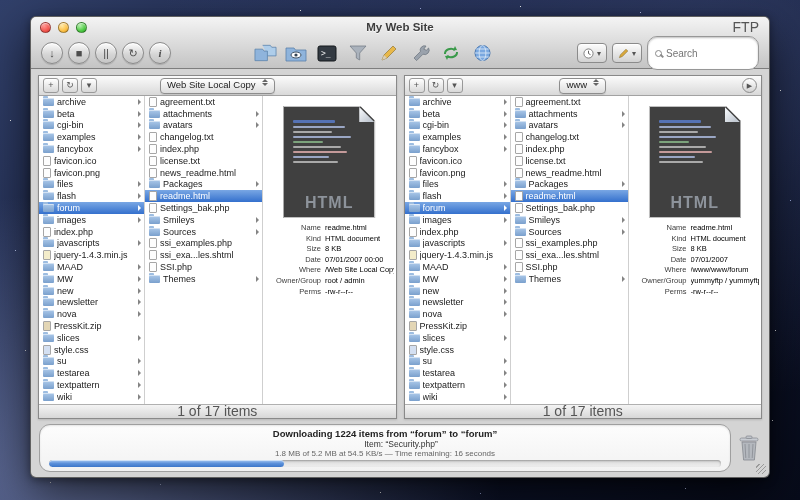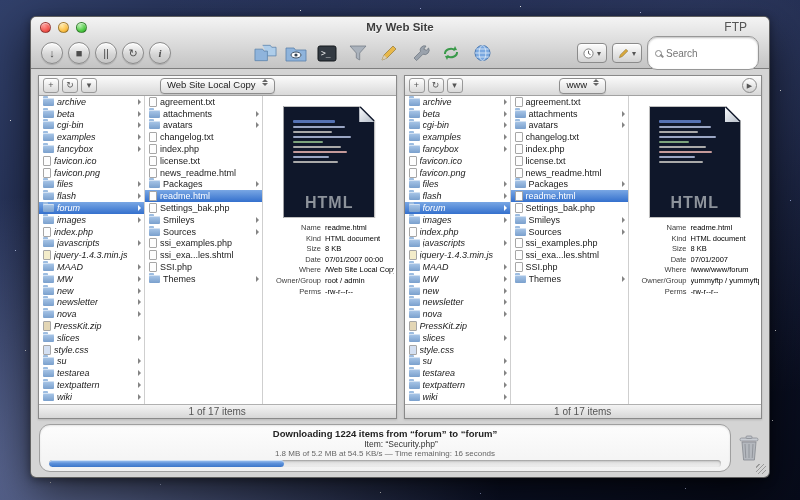--- a/index.html
+++ b/index.html
@@ -28,21 +28,21 @@
     border-bottom:1px solid #7e7e7e; border-radius:5px 5px 0 0; }
   .titlebar { position:relative; height:20px; }
   .lights { position:absolute; left:9px; top:5px; display:flex; gap:7px; }
   .light { width:11px; height:11px; border-radius:50%; border:1px solid rgba(0,0,0,.35);
     box-shadow:inset 0 1px 1px rgba(255,255,255,.6); }
   .light.red { background:radial-gradient(circle at 35% 30%, #ff9a96, #f25850 60%, #d8322c); }
   .light.yellow { background:radial-gradient(circle at 35% 30%, #ffe9a8, #fcc046 60%, #e09e22); }
   .light.green { background:radial-gradient(circle at 35% 30%, #b8f0b0, #4ecb44 60%, #2aa224); }
   .win-title { text-align:center; font-size:11.5px; font-weight:bold; color:#3d3d3d;
     line-height:20px; text-shadow:0 1px 0 rgba(255,255,255,.7); }
-  .tb-right-label { position:absolute; right:22px; top:0; font-size:12px; color:#555; line-height:20px; }
+  .tb-right-label { position:absolute; right:10px; top:0; font-size:14px; color:#555; line-height:20px; }
 
   .toolbar { height:32px; display:flex; align-items:center; justify-content:space-between; padding:0 10px; }
   .tgroup { display:flex; align-items:center; gap:5px; }
   .round-btn { width:22px; height:22px; border-radius:50%; border:1px solid #8b8b8b;
     background:linear-gradient(#fdfdfd,#d6d6d6 55%,#c6c6c6); box-shadow:inset 0 1px 0 #fff,0 1px 1px rgba(0,0,0,.15);
     color:#4c4c4c; font-size:11px; line-height:20px; text-align:center; cursor:default;
     font-family:"Liberation Sans",sans-serif; }
   .round-btn .g { display:block; line-height:20px; }
   .round-btn.info .g { font-style:italic; font-family:"Liberation Serif",serif; font-weight:bold; }
   .icon-btn { width:26px; height:24px; border:0; background:transparent; display:flex;
@@ -75,21 +75,21 @@
   .popup-arrows { display:flex; flex-direction:column; gap:1px; }
   .popup-arrows i { display:block; width:0; height:0; }
   .popup-arrows .up { border-left:3px solid transparent; border-right:3px solid transparent; border-bottom:3.5px solid #666; }
   .popup-arrows .dn { border-left:3px solid transparent; border-right:3px solid transparent; border-top:3.5px solid #666; }
   .go-btn { position:absolute; right:4px; top:2px; width:15px; height:15px; border-radius:50%;
     border:1px solid #8b8b8b; background:linear-gradient(#fff,#d2d2d2); color:#555; font-size:7px;
     line-height:13px; text-align:center; padding:0; }
 
   .browser { flex:1; display:flex; overflow:hidden; }
   .col { overflow:hidden; }
-  .col1 { width:106px; flex:none; border-right:1px solid #cfcfcf;font-style:italic; }
+  .col1 { width:106px; flex:none; border-right:1px solid #cfcfcf; }
   .col2 { width:118px; flex:none; border-right:1px solid #cfcfcf; }
   .col3 { flex:1; min-width:0; }
 
   .row { display:flex; align-items:center; gap:3px; height:11.8px; padding-left:4px; font-size:9px; color:#1a1a1a; }
   .row .lbl { white-space:nowrap; overflow:hidden; text-overflow:ellipsis; }
   .row .icn { flex:none; }
   .kind-folder .icn { width:11px; height:8px; border-radius:1px; position:relative;
     background:linear-gradient(#abc8e9,#7aa0cd); box-shadow:inset 0 1px 0 rgba(255,255,255,.5); }
   .kind-folder .icn::before { content:""; position:absolute; top:-2px; left:0; width:5px; height:2px;
     border-radius:1px 1px 0 0; background:#9dbde1; }
@@ -98,21 +98,21 @@
   .kind-js .icn { background:#f3ecca; }
   .kind-zip .icn { background:#e3d6b5; }
   .kind-css .icn { background:#d4e0f2; }
   .has-chevron::after { content:""; width:0; height:0; border-left:3.5px solid #848484;
     border-top:3px solid transparent; border-bottom:3px solid transparent; margin-left:auto; margin-right:3px; flex:none; }
   .row.selected { background:linear-gradient(#79a7e4,#3470cd); color:#fff; }
   .row.selected.has-chevron::after { border-left-color:#fff; }
 
   
   .preview { padding-top:6px; }
-  .doc { position:relative; width:92px; height:112px; margin:4px auto 5px; background:#0f172a;
+  .doc { position:relative; width:92px; height:112px; margin:4px auto 5px; background:#404040;
     border:1px solid #bfbfbf; box-shadow:1.5px 2.5px 4px rgba(0,0,0,.3);
     clip-path:polygon(0 0, calc(100% - 15px) 0, 100% 15px, 100% 100%, 0 100%); }
   .fold { position:absolute; top:0; right:0; width:15px; height:15px;
     clip-path:polygon(0 0, 100% 100%, 0 100%);
     background:linear-gradient(135deg,#eef1f5 20%,#c3cad3 80%); }
   .dlines { padding:10px 9px 0; }
   .dl { height:2px; margin:3px 0; border-radius:1px; }
   .dl.t  { height:3px; width:58%; background:#5572b4; }
   .dl.c1 { width:72%; background:#9aa6c4; }
   .dl.c2 { width:54%; background:#a9a9a9; }
@@ -123,21 +123,21 @@
   .dl.c7 { width:50%; background:#9aa6c4; }
   .dl.c8 { width:62%; background:#a9a9a9; }
   .doc-big { position:absolute; bottom:5px; left:0; width:100%; text-align:center;
     font-size:16px; font-weight:bold; letter-spacing:1px; color:#8d939b; }
   .meta { margin:3px 2px 0 4px; }
   .mrow { display:flex; gap:4px; font-size:7.5px; line-height:10.6px; }
   .ml { width:54px; flex:none; text-align:right; color:#3c3c3c; }
   .mv { color:#000; white-space:nowrap; overflow:hidden; }
 
   .pane-status { height:14px; flex:none; border-top:1px solid #b0b0b0;
-    background:linear-gradient(#f4f4f4,#d7d7d7); text-align:center; font-size:10px; color:#555; line-height:13px; }
+    background:linear-gradient(#f4f4f4,#d7d7d7); text-align:center; font-size:14px; color:#555; line-height:13px; }
 
   
   .transfer-row { display:flex; align-items:center; gap:6px; margin:5px 8px 0; height:48px; }
   .transfer-box { flex:1; height:48px; border:1px solid #9f9f9f; border-radius:11px;
     background:linear-gradient(#fdfdfd,#f2f2f2); box-shadow:inset 0 1px 2px rgba(0,0,0,.1); overflow:hidden; }
   .t-title { margin-top:3px; text-align:center; font-size:9.5px; font-weight:bold; color:#222; }
   .t-item { text-align:center; font-size:8.5px; color:#333;padding-left:32px; }
   .t-stats { text-align:center; font-size:8px; color:#666; }
   .progress-track { height:7px; margin:2px 9px 0; border-radius:4px;
     background:linear-gradient(#d9d9d9,#efefef); box-shadow:inset 0 1px 2px rgba(0,0,0,.3); overflow:hidden; }

